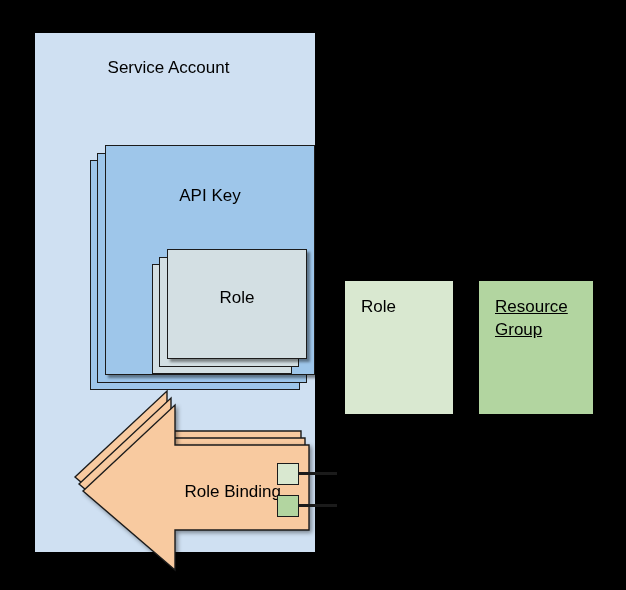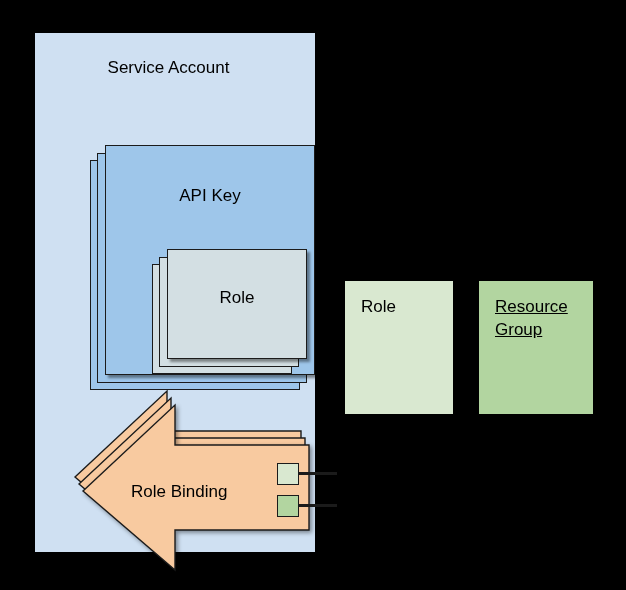--- a/index.html
+++ b/index.html
@@ -110,21 +110,21 @@
     top: 0;
     width: 240px;
     height: 180px;
     overflow: visible;
   }
   #rolebinding-label {
     position: absolute;
     left: 48px;
     top: 84px;
     width: 150px;
-    text-align: left;
+    text-align: right;
     font-size: 17px;
     color: #000000;
     line-height: 20px;
     white-space: nowrap;
   }
 
   
   .port {
     position: absolute;
     width: 22px;

